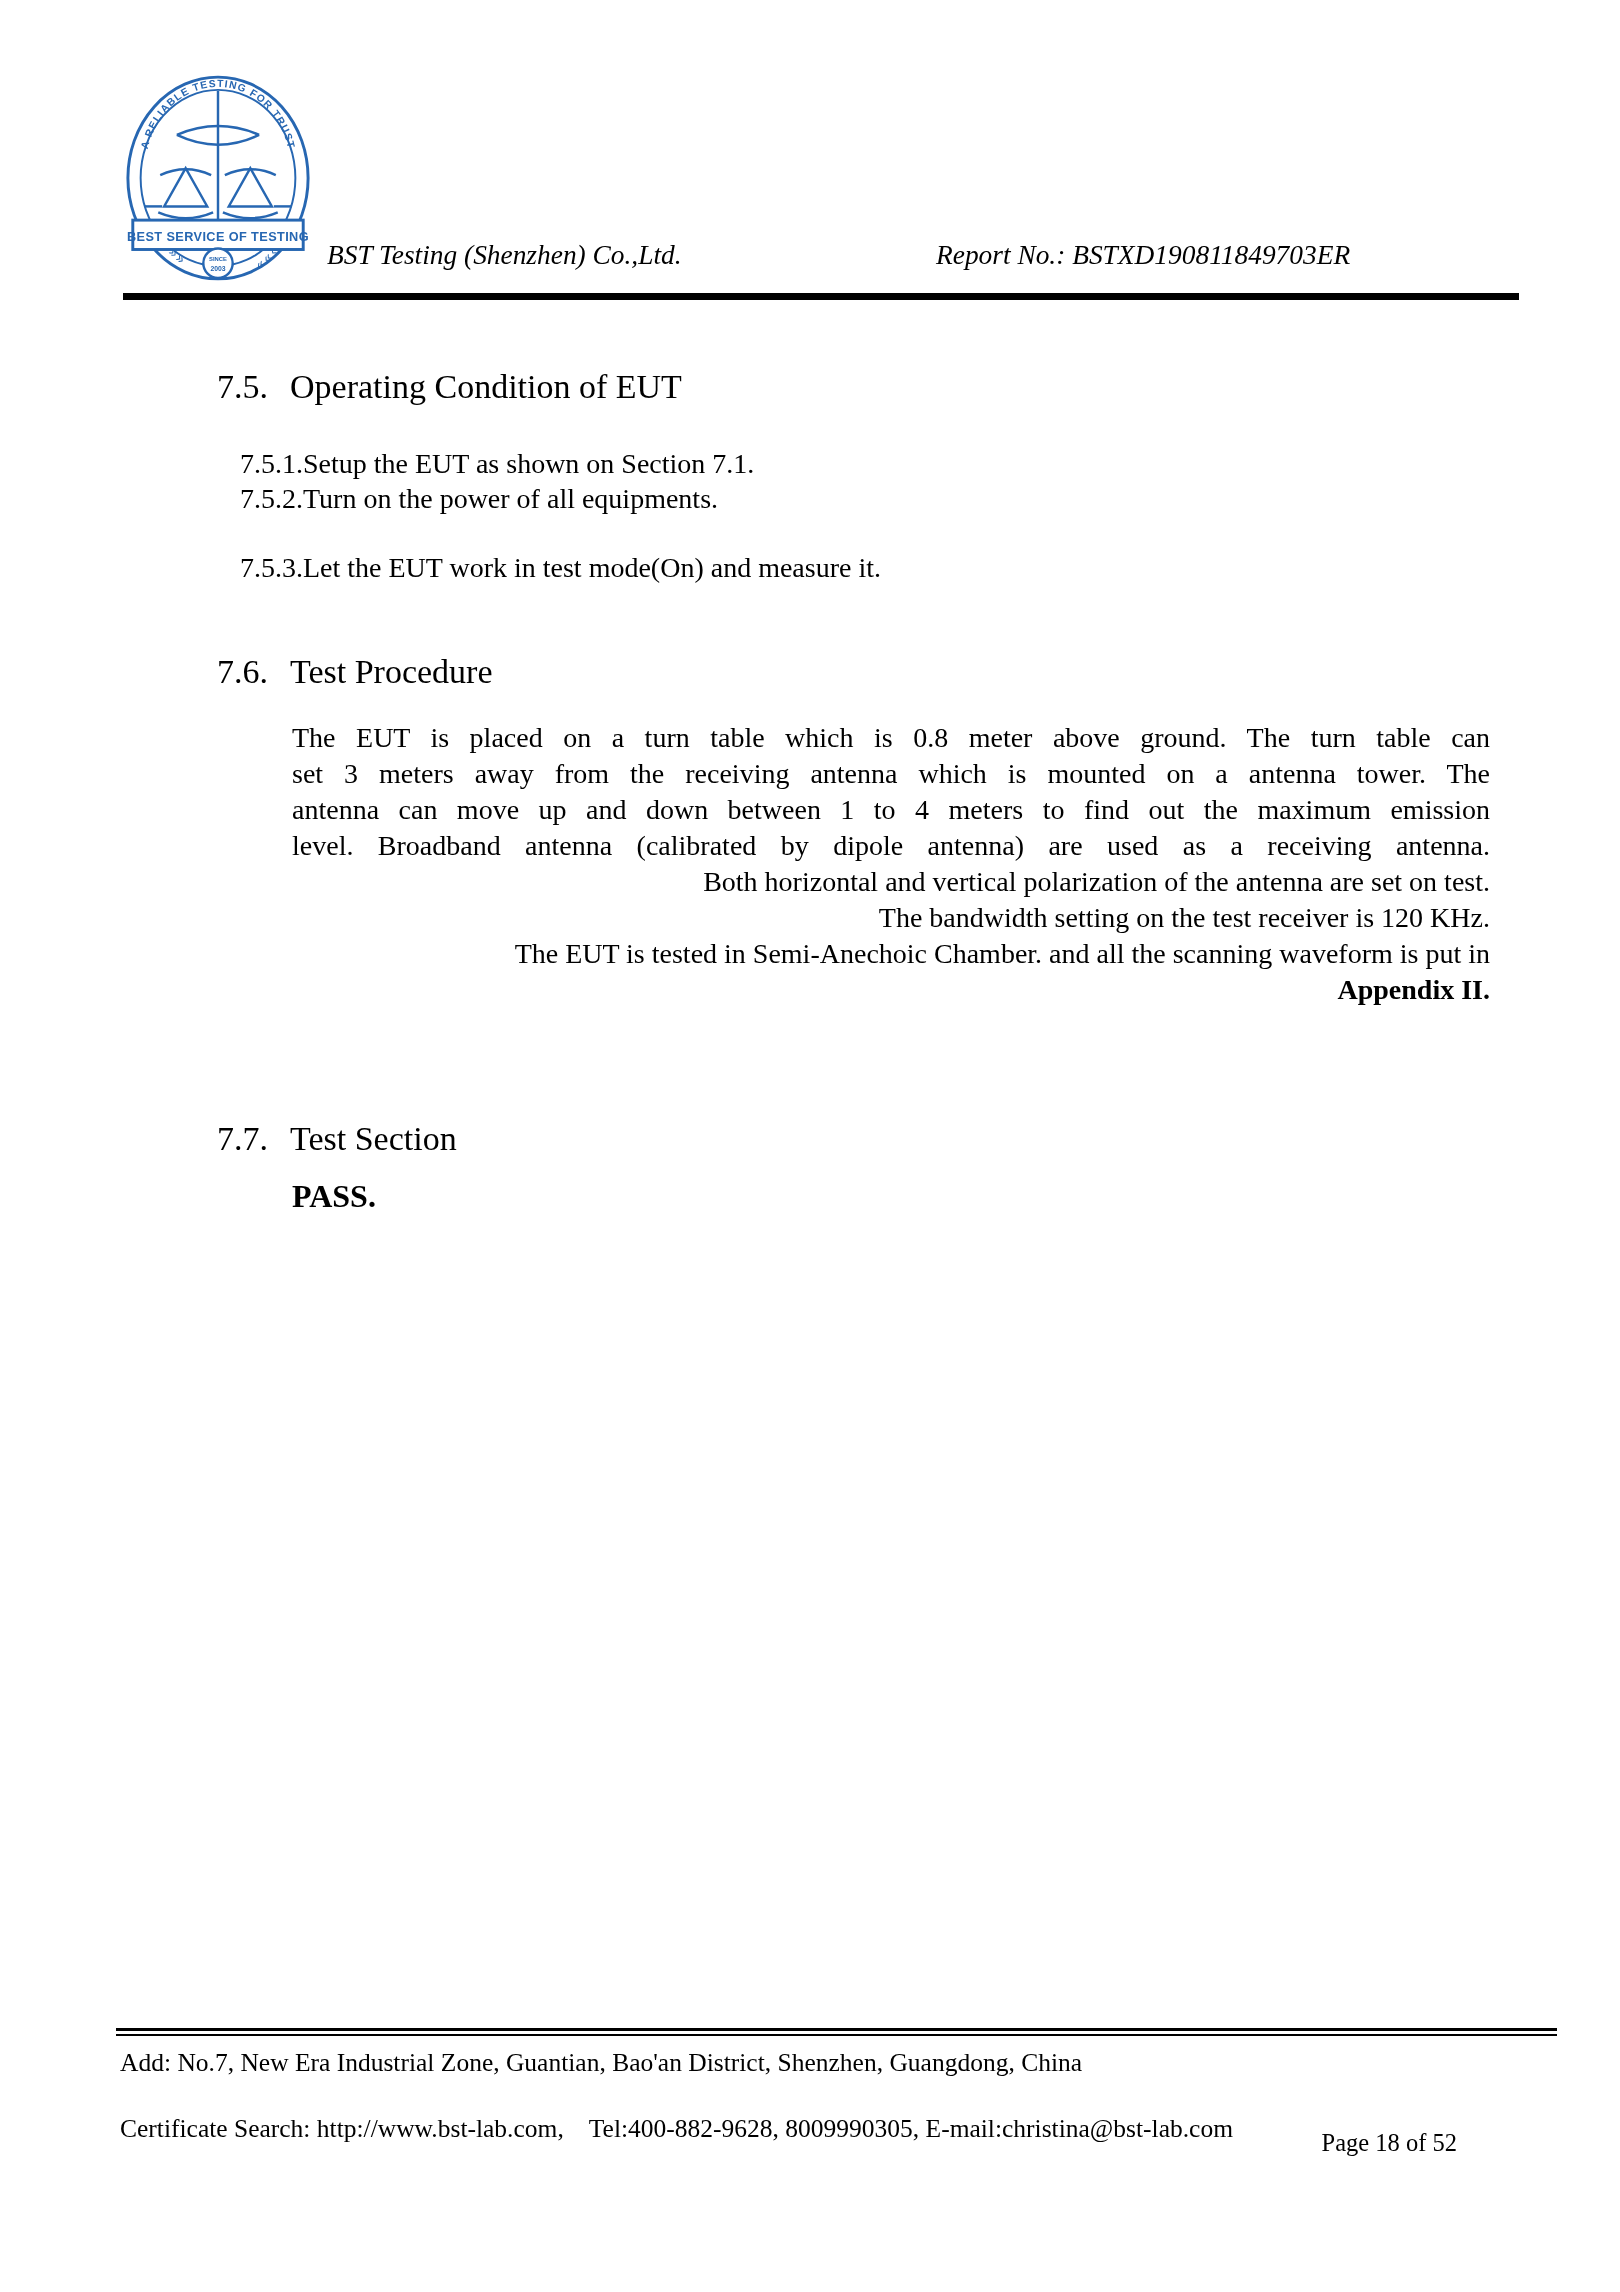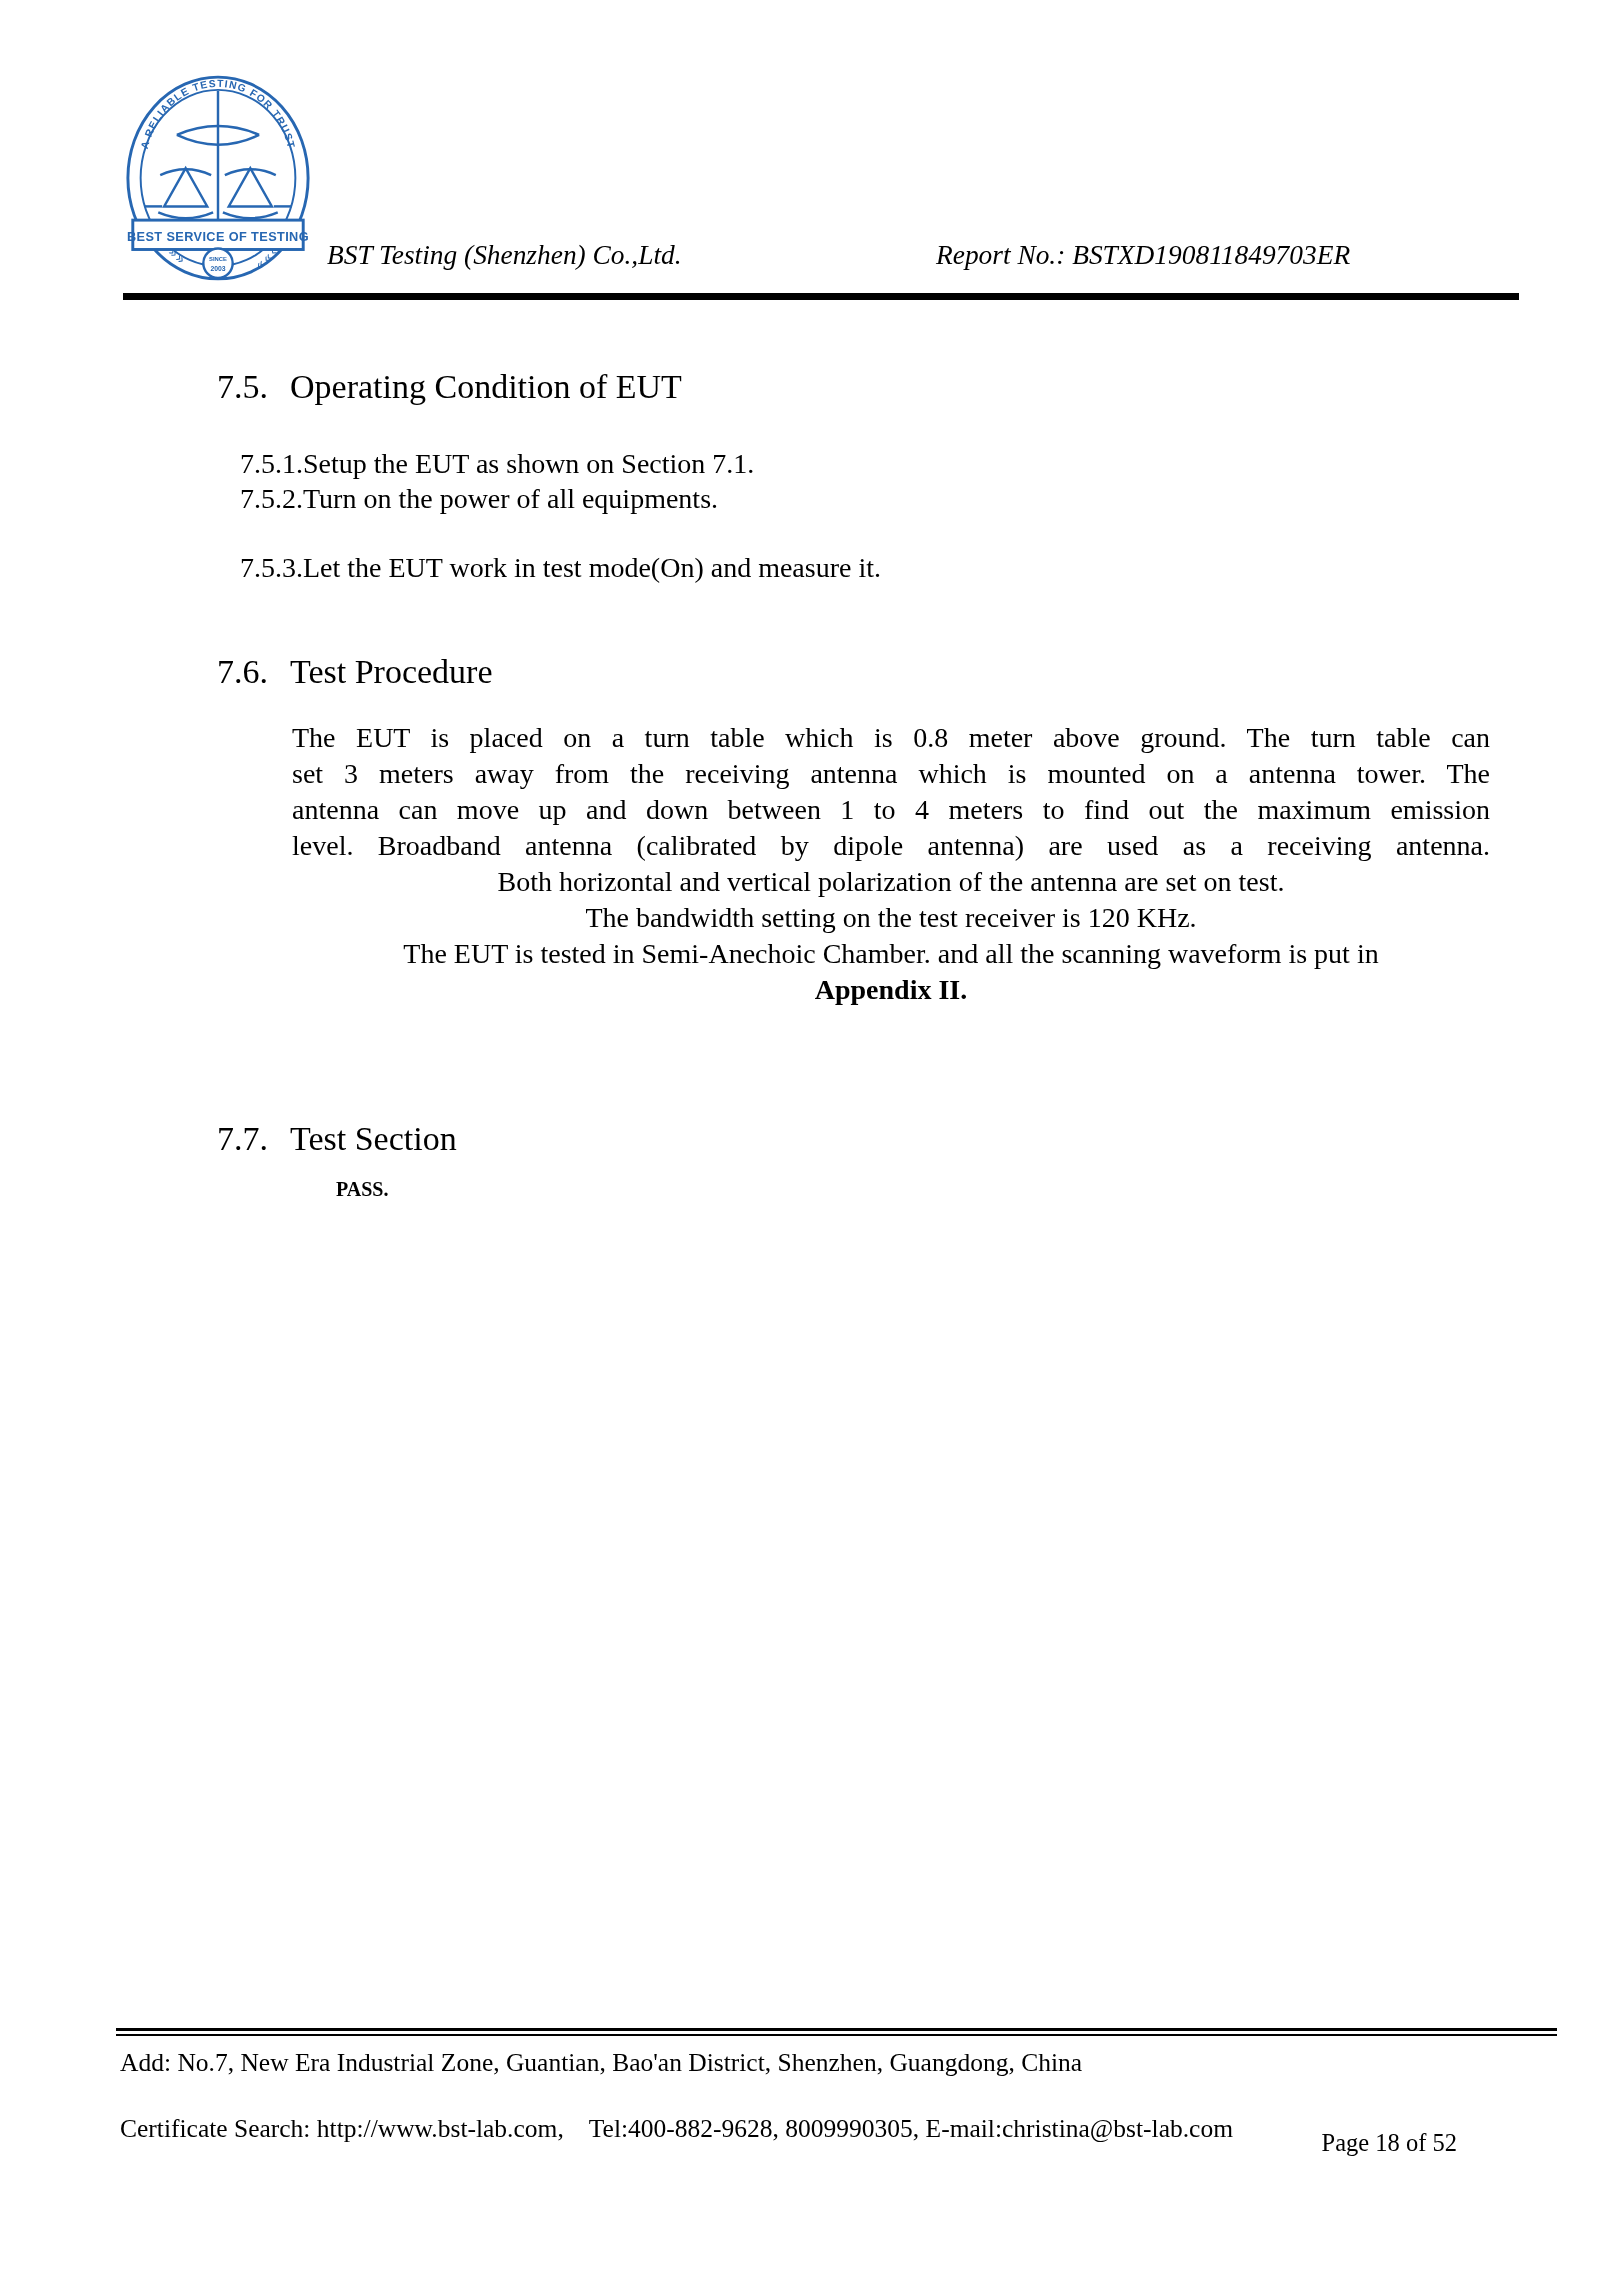--- a/index.html
+++ b/index.html
@@ -37,26 +37,26 @@
   }
   .sec-heading .h-num { display:inline-block; width:73px; }
   .setup-item {
     position:absolute; left:240px;
     font-size:28px; line-height:36px; white-space:nowrap;
   }
   .procedure {
     position:absolute; left:292px; top:720px;
     width:1198px; font-size:28px; line-height:36px;
   }
-  .pline { text-align:center; }
+  .pline { text-align:right; }
   .pline.jl { text-align:justify; text-align-last:justify; }
   .pline.bold { font-weight:bold; }
   .pass-text {
     position:absolute; left:292px; top:1178px;
-    font-size:20px; font-weight:bold;margin-left:44px;
+    font-size:32px; font-weight:bold;
   }
   
   .footer-rule {
     position:absolute; left:116px; top:2028px; width:1441px;
     border-top:3.9px solid #000; border-bottom:2px solid #000; height:7.8px;
     background:#fff;
   }
   .footer-line {
     position:absolute; left:120px;
     font-size:25.5px; line-height:34px; white-space:pre;

